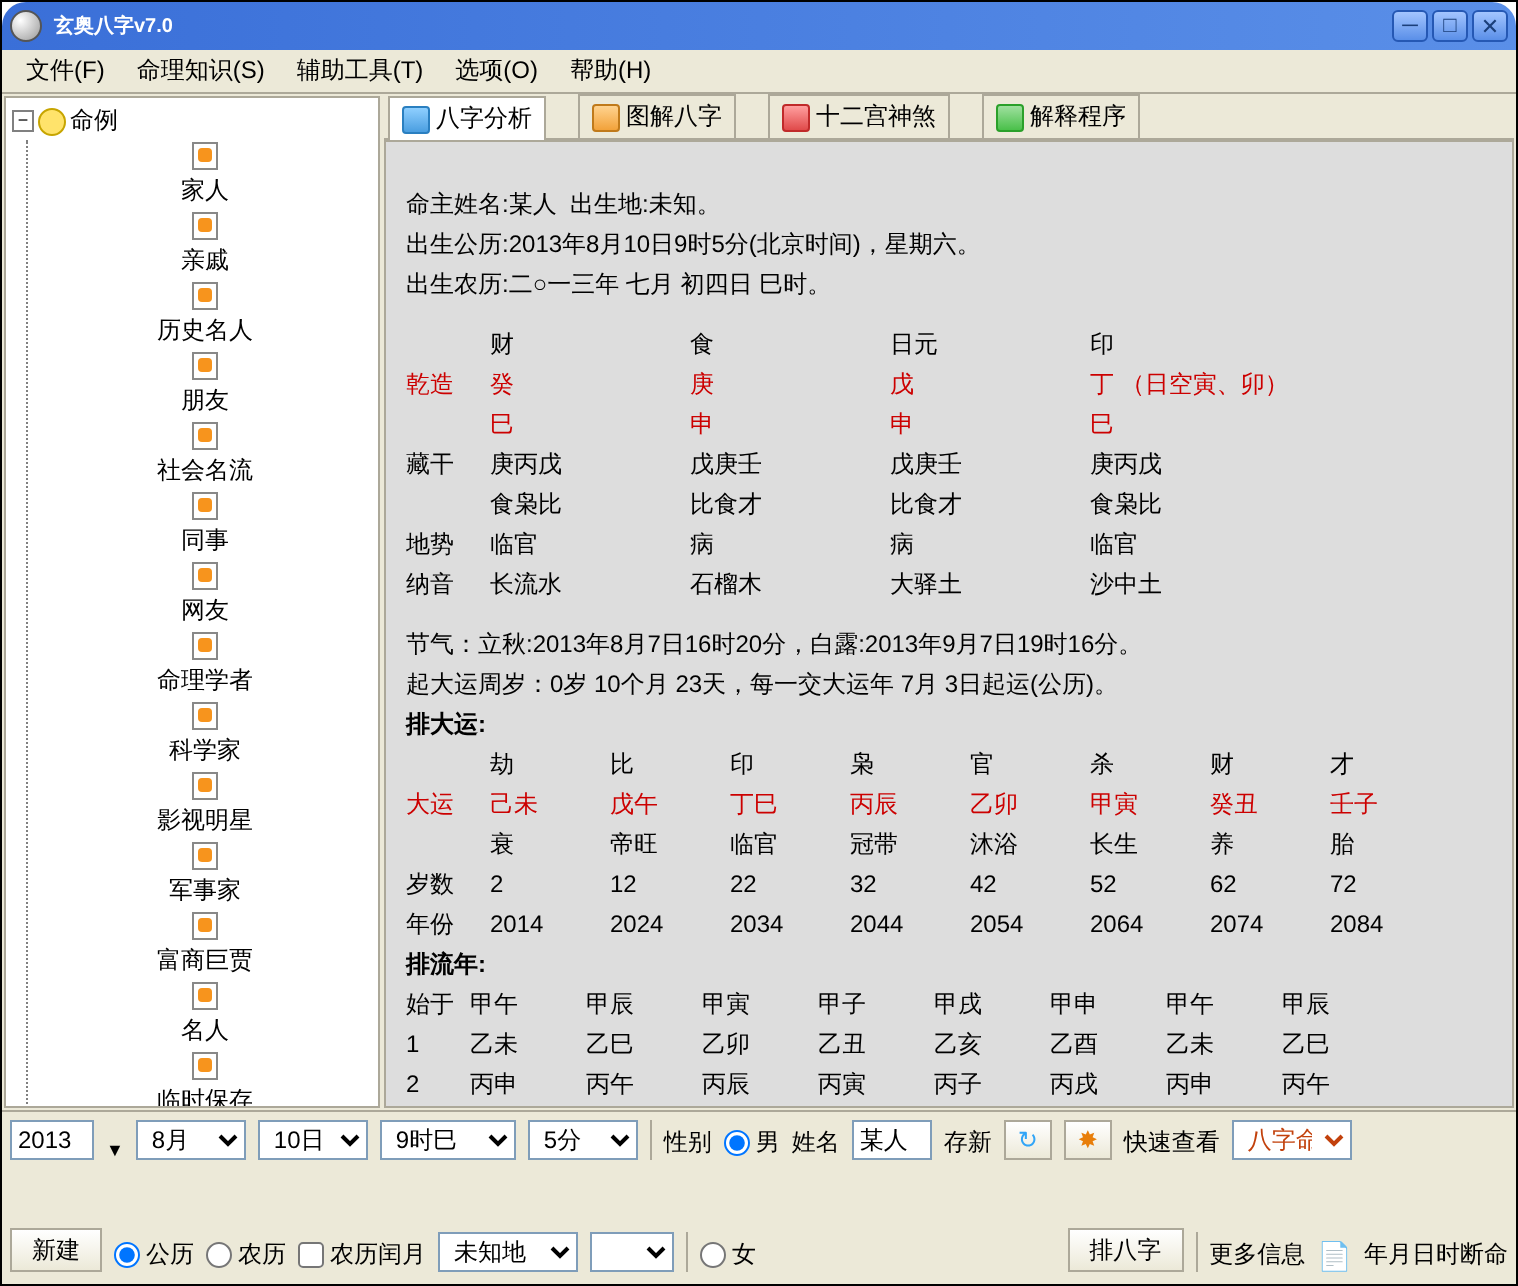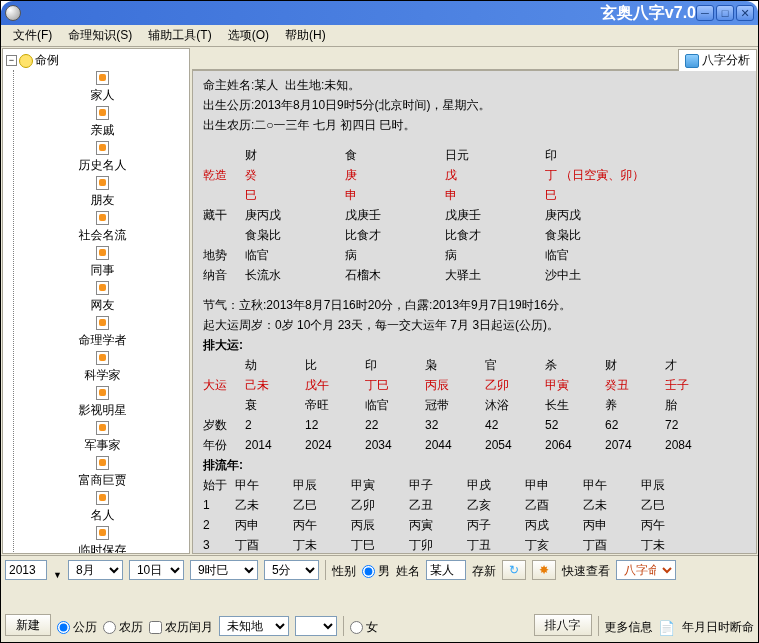--- a/index.html
+++ b/index.html
@@ -1,43 +1,43 @@
 <!DOCTYPE html>
 <html><head>
 <meta charset="utf-8">
 <style>
 * { margin: 0; padding: 0; box-sizing: border-box; font-family: "SimSun", sans-serif; font-size: 12px; }
 body { background: #fff; overflow: hidden; }
 .window { width: 759px; height: 643px; border: 1px solid #000; background: #fff; display: flex; flex-direction: column; }
 .titlebar { background: linear-gradient(to right, #3a6fd8, #5a8fe8); height: 24px; display: flex; align-items: center; padding: 0 4px; border-radius: 12px 12px 0 0; color: #fff; }
 .title-icon { width: 16px; height: 16px; margin-right: 6px; background: radial-gradient(circle at 30% 30%, #fff, #999); border-radius: 50%; border: 1px solid #555; }
-.title-text { flex: 1; font-size: 16px; font-weight: bold; text-align: right; }
+.title-text { flex: 1; font-size: 10px; font-weight: bold; }
 .win-btns { display: flex; gap: 2px; }
 .win-btn { width: 18px; height: 16px; border: 1px solid #2558b4; background: linear-gradient(#a3c5ff,#5a8fe8); display: flex; align-items: center; justify-content: center; font-size: 11px; color: #1b3f7a; cursor: pointer; border-radius:3px;}
 .menubar { background: #ece9d8; height: 22px; display: flex; align-items: center; padding: 0 4px; border-bottom: 1px solid #aca899; }
 .menu-item { padding: 2px 8px; cursor: pointer; }
 .content-area { flex: 1; display: flex; background: #ece9d8; overflow: hidden; min-height:0;}
 .tree-panel { width: 188px; background: #fff; border: 1px solid #aca899; margin: 1px; overflow: auto; padding: 2px; }
 .tree-root { display: flex; align-items: center; gap: 2px; padding: 1px; }
 .tree-children { margin-left: 8px; border-left: 1px dotted #808080; padding-left: 4px; }
 .tree-node { display: flex; align-items: center; gap: 2px; padding: 1px 0; cursor: pointer; flex-direction: column; }
 .expander { width: 11px; height: 11px; border: 1px solid #808080; display: flex; align-items: center; justify-content: center; font-size: 9px; line-height: 1; background:#fff;}
 .smiley { width: 14px; height: 14px; border-radius: 50%; background: #ffe36b; border: 1px solid #c7a500; position: relative; }
 .leaf-icon { width: 13px; height: 14px; background: #fff; border: 1px solid #888; position: relative; }
 .leaf-icon::before{content:"";position:absolute;left:2px;top:2px;width:7px;height:7px;background:#f7941d;border-radius:2px;}
 .right-panel { flex: 1; display: flex; flex-direction: column; margin: 1px; min-width:0;}
-.tab-bar { height: 22px; display: flex; align-items: flex-end; background: #ece9d8; border-bottom: 1px solid #aca899; padding-left: 2px; gap: 16px; flex-direction: column; }
+.tab-bar { height: 22px; display: flex; align-items: flex-end; background: #ece9d8; border-bottom: 1px solid #aca899; padding-left: 2px; gap: 16px; }
 .tab { border: 1px solid #aca899; border-bottom: none; padding: 2px 6px; background: #ece9d8; display: flex; align-items: center; gap: 3px; cursor: pointer;}
 .tab.active { background: #fff; position:relative; top:1px;}
 .tab-icon { width: 14px; height: 14px; border-radius: 2px; }
 .ti-blue { background: linear-gradient(#8fcfff,#4a9ee0); border:1px solid #2a7fc0;}
 .ti-orange { background: linear-gradient(#ffd38f,#f2a23a); border:1px solid #c07a1a;}
 .ti-red { background: linear-gradient(#ff9f9f,#e04a4a); border:1px solid #c02a2a;}
 .ti-green { background: linear-gradient(#9fe09f,#4ac04a); border:1px solid #2aa02a;}
-.analysis { flex: 1; background: #ddd; border: 1px solid #aca899; overflow-y: scroll; padding: 4px 10px; color: #000; font-size: 14px; line-height: 20px; }
+.analysis { flex: 1; background: #ddd; border: 1px solid #aca899; overflow-y: scroll; padding: 21px 10px; color: #000; font-size: 14px; line-height: 20px; }
 .analysis .red { color: #cc0000; }
 .analysis .blue { color: #000000; font-weight:bold;}
 .bazi-row { display: flex; }
 .bazi-row > span:first-child { width: 42px; flex:none;}
 .bazi-cell { width: 100px; flex:none;}
 .dy-row { display: flex; }
 .dy-row > span:first-child { width: 42px; flex:none;}
 .dy-cell { width: 60px; flex:none;}
 .ln-row { display:flex;}
 .ln-row > span:first-child{width:32px;flex:none;}

